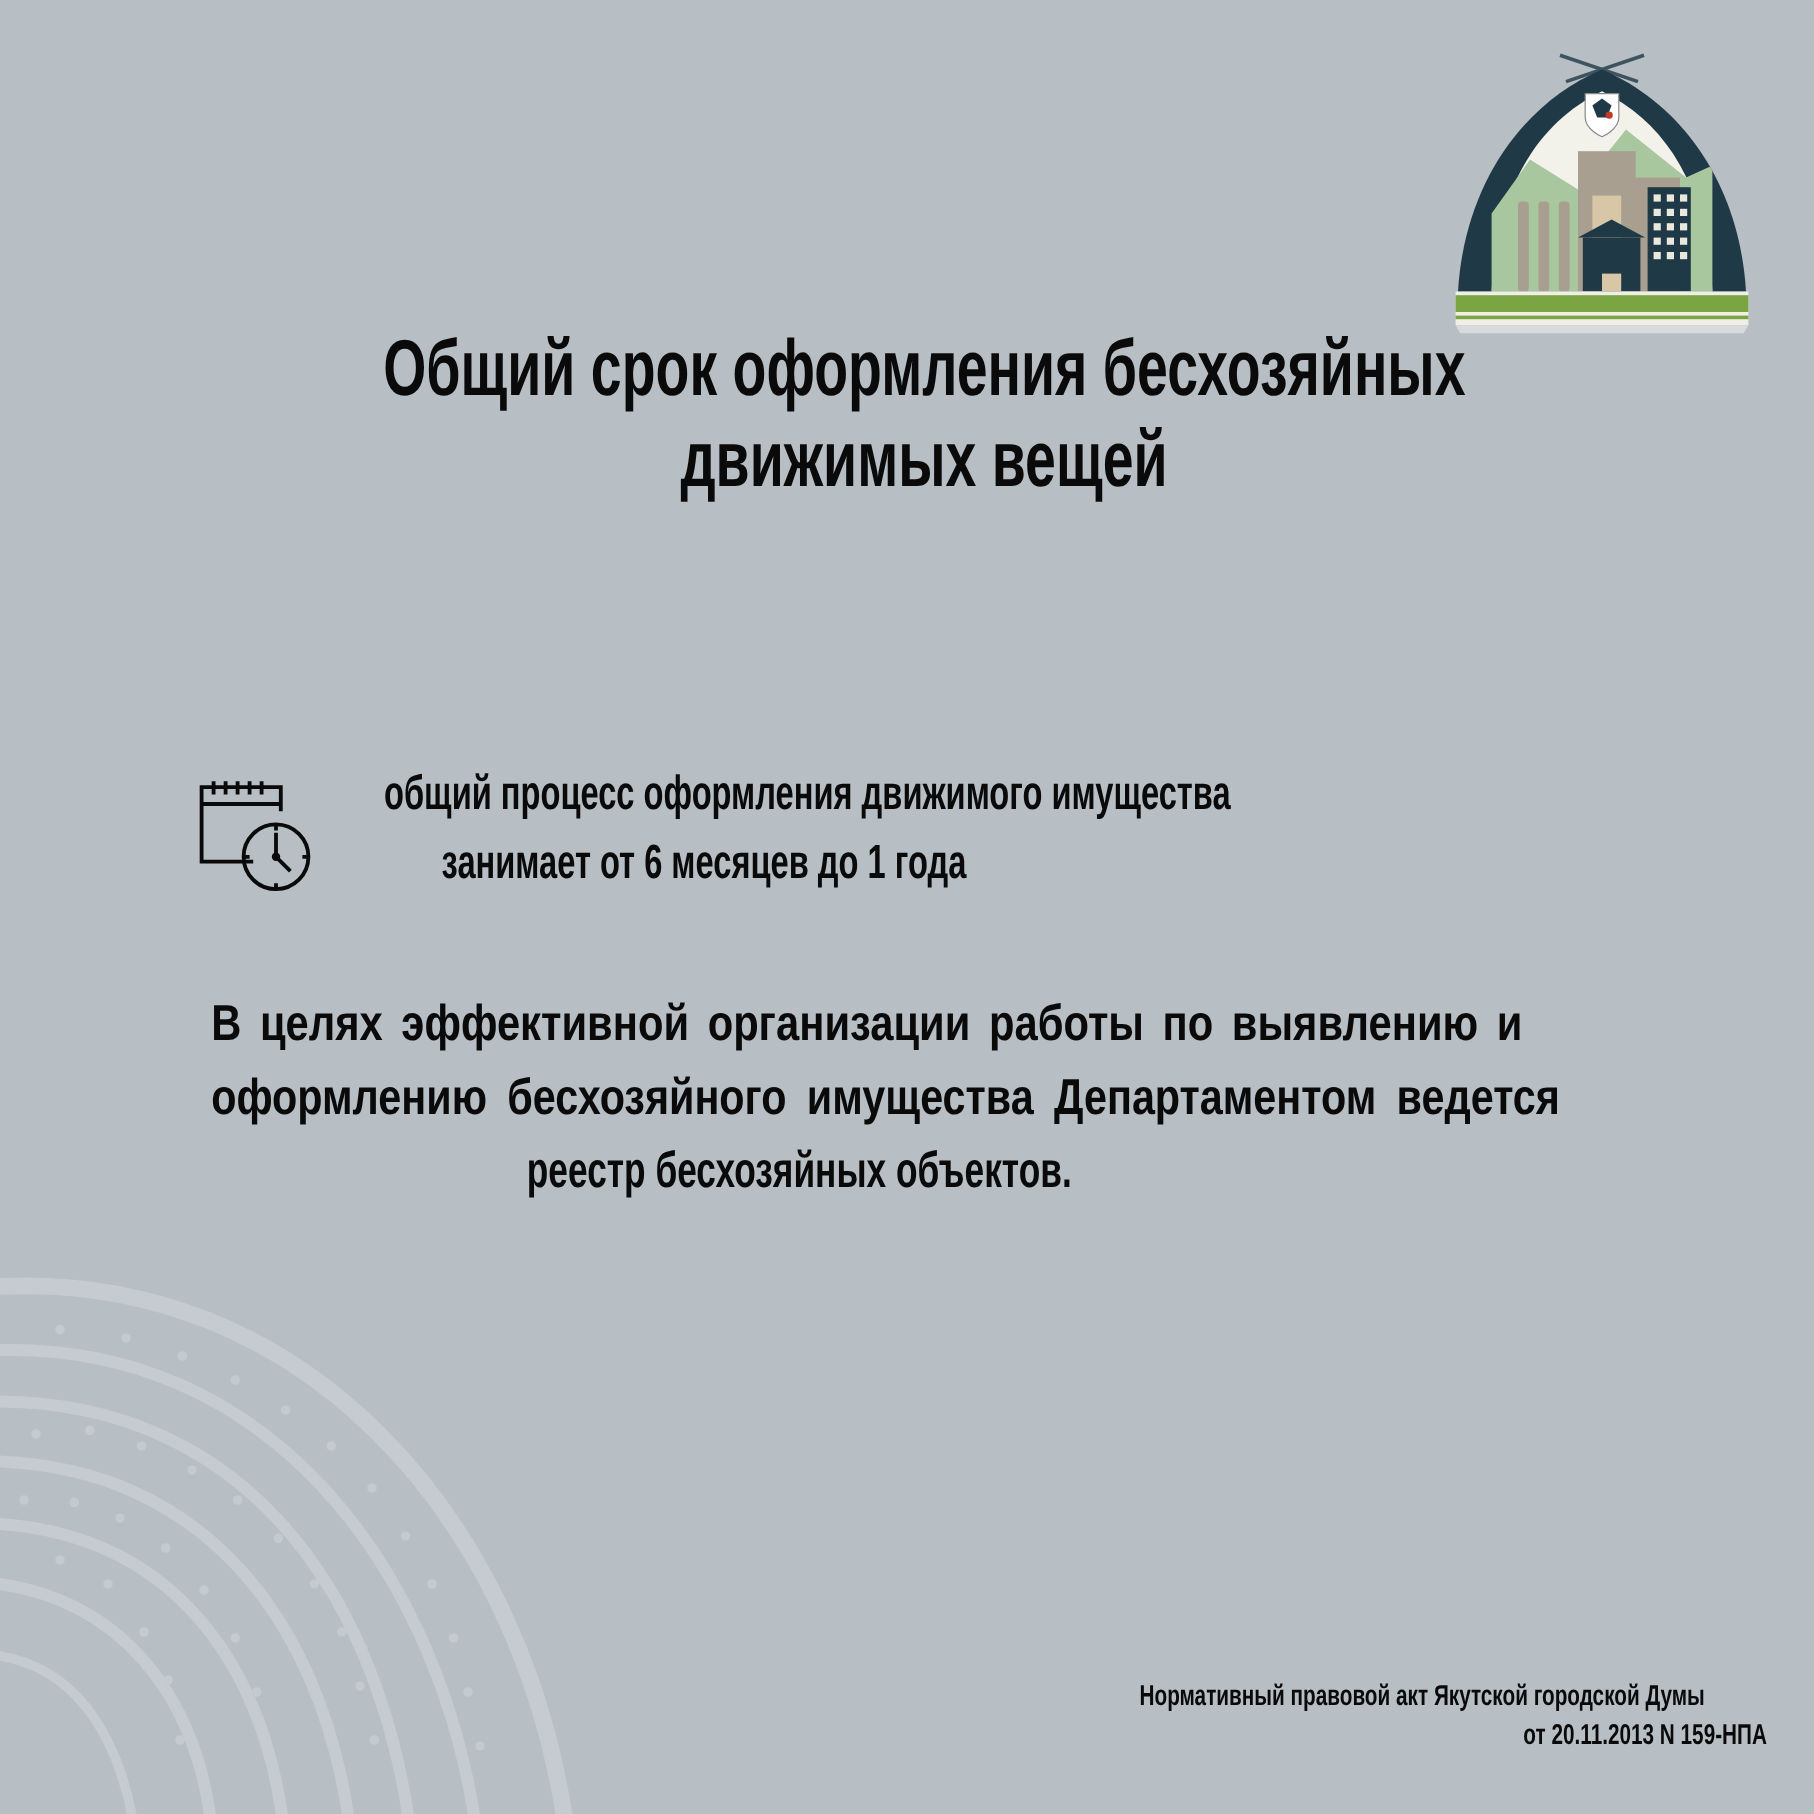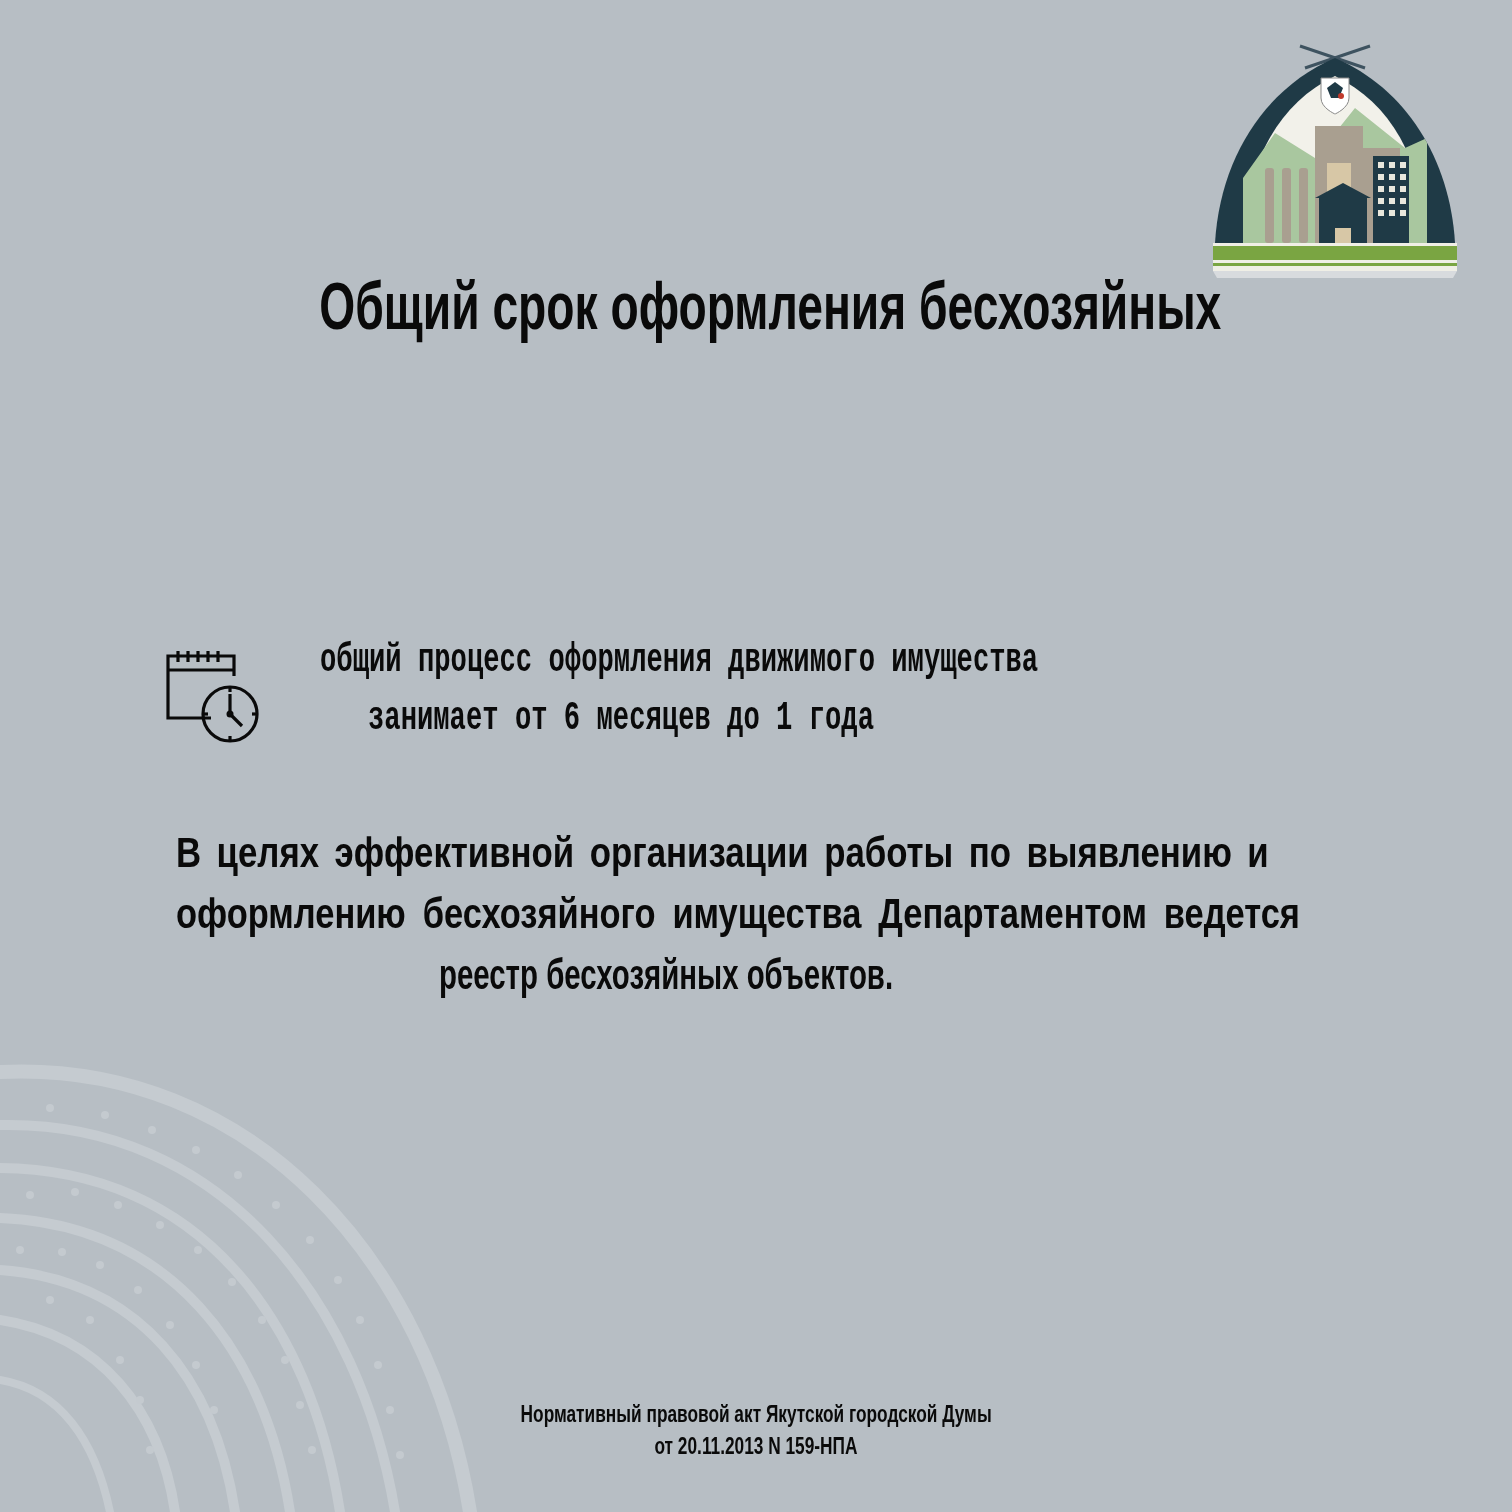--- a/index.html
+++ b/index.html
@@ -3,27 +3,27 @@
 <meta charset="utf-8">
 <style>
   html,body{margin:0;padding:0;}
   body{width:1512px;height:1512px;background:#b7bec4;position:relative;overflow:hidden;font-family:"Liberation Sans",sans-serif;color:#0a0a0a;}
   .ornament{position:absolute;left:0;top:0;width:1512px;height:1512px;}
   .logo{position:absolute;left:1205px;top:38px;width:260px;height:240px;}
   .title{position:absolute;left:0;width:1512px;top:268px;text-align:center;}
   .title-line{display:block;font-weight:bold;font-size:66px;line-height:76px;height:76px;letter-spacing:0px;padding-left:28px;}
   .title-line span{display:inline-block;transform:scaleX(0.70);}
   .icon{position:absolute;left:164px;top:648px;width:96px;height:96px;}
-  .info{position:absolute;top:632px;left:300px;width:960px;font-family:Liberation Mono, monospace;}
+  .info{position:absolute;top:632px;left:300px;width:960px;}
   .info-line{font-size:40px;line-height:58px;height:58px;font-weight:bold;white-space:nowrap;}
   .info-line span{display:inline-block;transform:scaleX(0.68);transform-origin:left center;}
   .para{position:absolute;left:176px;top:822px;width:1175px;text-align:center;}
   .para-line{font-size:42px;line-height:61px;height:61px;font-weight:bold;white-space:nowrap;position:relative;}
   .para-line span{display:inline-block;transform-origin:left center;}
-  .footer{position:absolute;left:0;width:1512px;top:1398px;text-align:center;}
+  .footer{position:absolute;left:0;width:1512px;top:1398px;text-align:right;}
   .footer-line{font-size:24px;line-height:32px;height:32px;font-weight:bold;}
   .footer-line span{display:inline-block;transform:scaleX(0.72);}
 </style>
 </head>
 <body>
 
 <svg class="ornament" viewBox="0 0 1512 1512">
   <g fill="none" stroke="#c5cbd0" stroke-linecap="round">
     <path d="M0 1072 C 250 1060, 430 1260, 470 1512" stroke-width="14"></path>
     <path d="M0 1125 C 220 1120, 360 1300, 395 1512" stroke-width="10"></path>
@@ -117,20 +117,21 @@
   <path d="M122 50 l8 -6 l8 6 l-4 10 l-8 0 z" fill="#1f3a46"></path>
   <circle cx="136" cy="58" r="3" fill="#c0392b"></circle>
   <rect x="8" y="205" width="244" height="28" fill="#f0efe6"></rect>
   <rect x="8" y="208" width="244" height="14" fill="#7aa542"></rect>
   <rect x="8" y="225" width="244" height="3" fill="#7aa542"></rect>
   <polygon points="8,233 252,233 248,240 12,240" fill="#d8dbde"></polygon>
 </svg>
 
 <div class="title">
   <div class="title-line"><span>Общий срок оформления бесхозяйных</span></div>
+  <div class="title-line"><span>движимых вещей</span></div>
 </div>
 
 <svg class="icon" viewBox="0 0 96 96">
   <g fill="none" stroke="#0a0a0a" stroke-width="3.2">
     <path d="M47 70 H4 V8 H70 V28"></path>
     <line x1="4" y1="22" x2="70" y2="22"></line>
     <line x1="14" y1="3" x2="14" y2="14"></line>
       <line x1="24" y1="3" x2="24" y2="14"></line>
       <line x1="34" y1="3" x2="34" y2="14"></line>
       <line x1="44" y1="3" x2="44" y2="14"></line>

